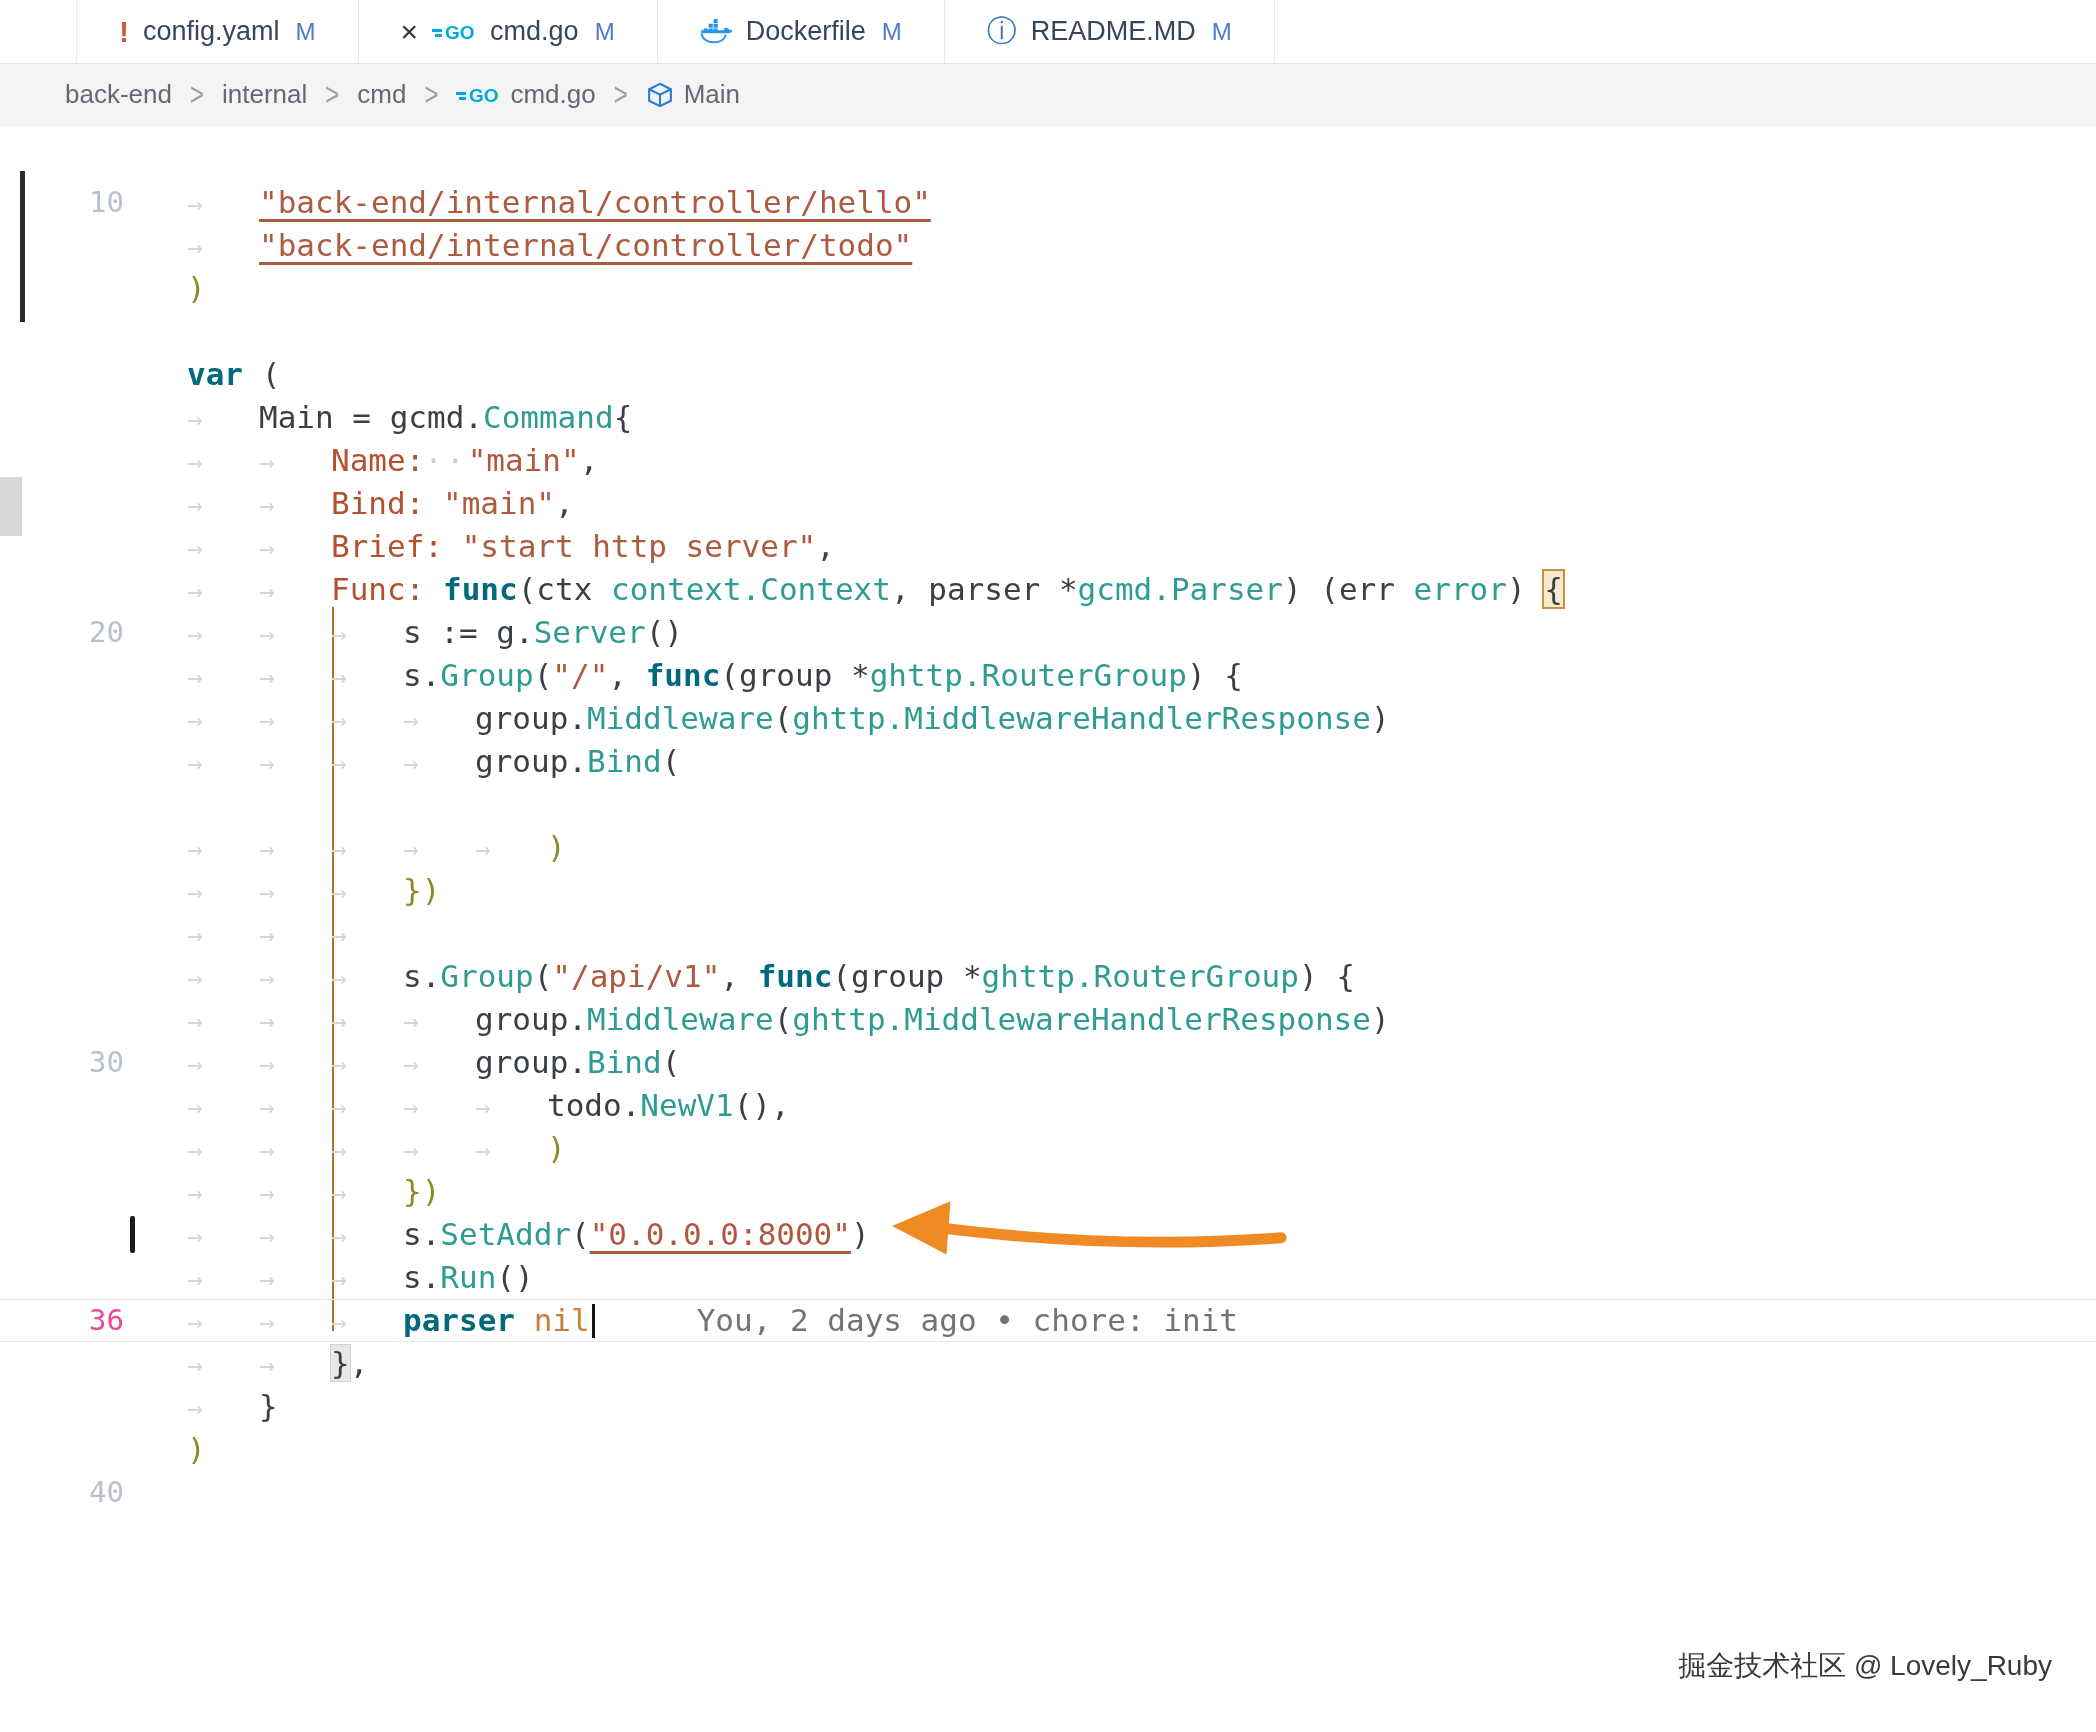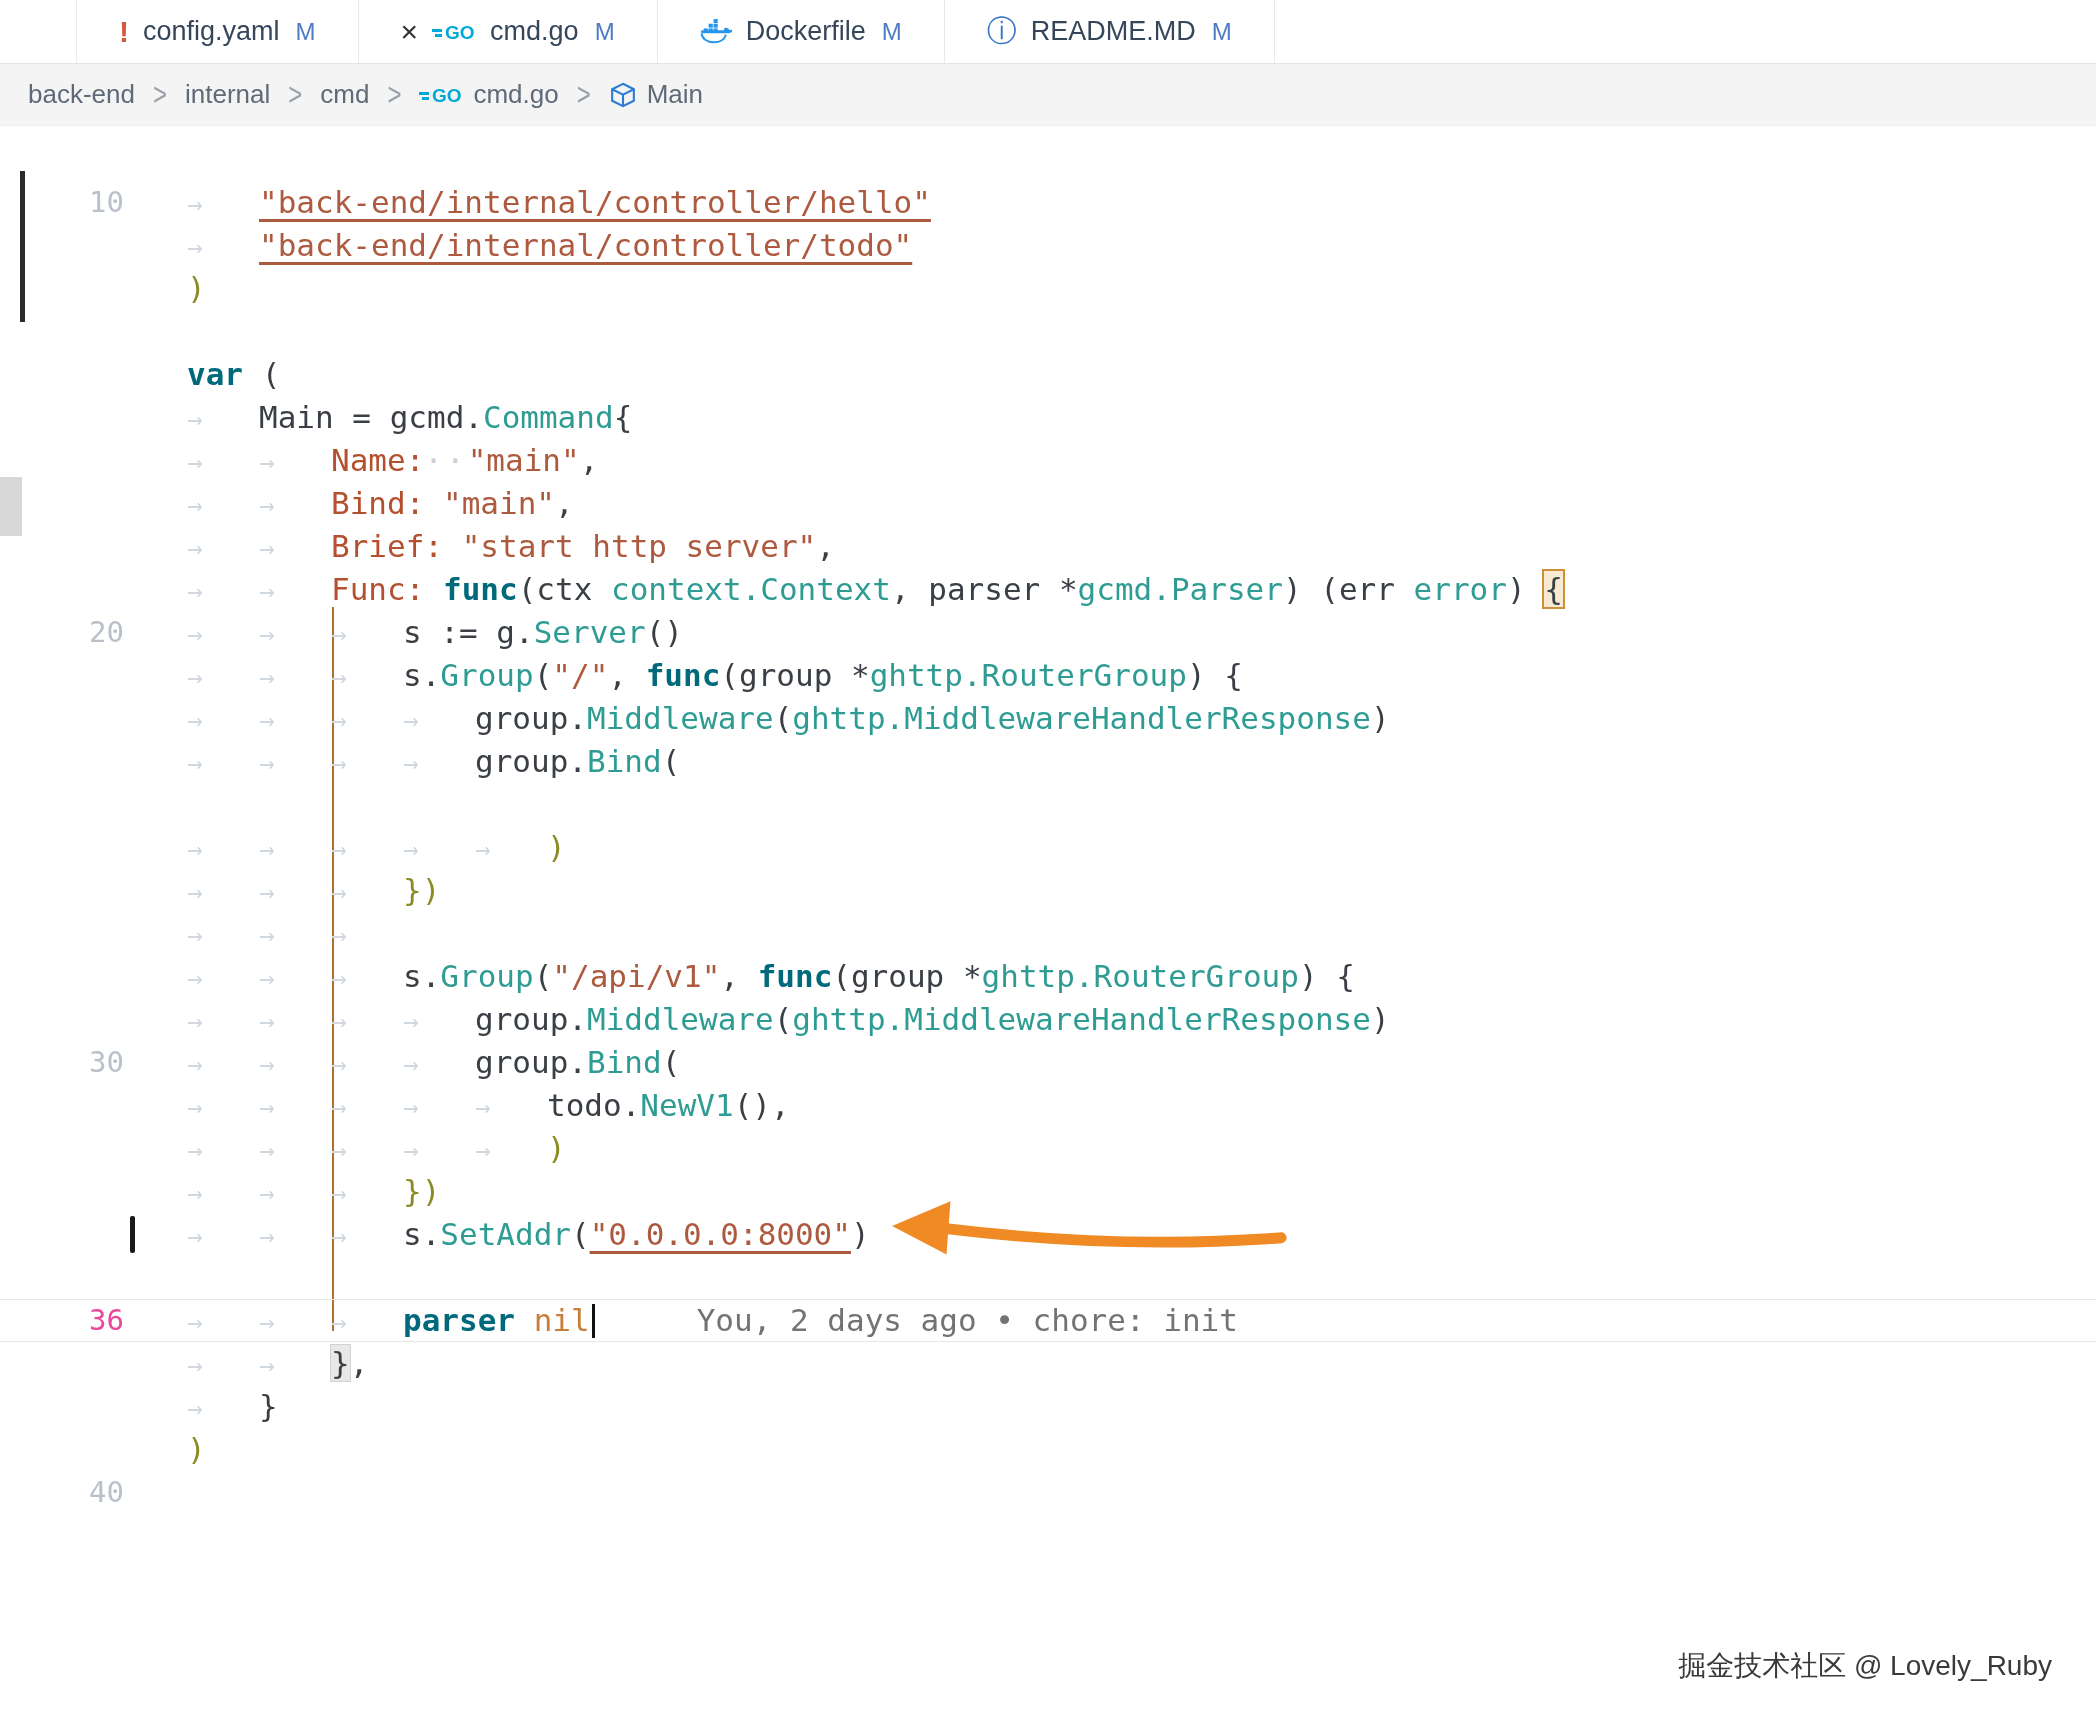--- a/index.html
+++ b/index.html
@@ -13,21 +13,21 @@
        font-size:27px;color:#36465a;cursor:default;}
   .tab .tlabel{white-space:nowrap;}
   .tab .badge{color:#4e7cc4;font-size:24px;margin-left:2px;}
   .tab .close{color:#333;font-size:30px;line-height:1;}
   .ficon{display:inline-flex;align-items:center;justify-content:center;}
   .ficon.warn{color:#d1593c;font-weight:bold;font-size:30px;}
   .ficon.info{color:#3b77c2;font-size:30px;}
 
   
   .breadcrumb{height:61px;background:#f4f4f4;display:flex;align-items:center;gap:18px;
-              padding-left:28px;font-size:26px;color:#5f6a79;border-bottom:1px solid #efefef;}
+              padding-left:65px;font-size:26px;color:#5f6a79;border-bottom:1px solid #efefef;}
   .bc-item{display:inline-flex;align-items:center;gap:10px;}
   .bc-sep{color:#98a0aa;font-size:24px;transform:scaleY(1.3);}
 
   
   .editor{position:relative;padding-top:55px;background:#fff;
           font-family:"DejaVu Sans Mono","Liberation Mono",monospace;font-size:31px;}
   .rows{position:relative;}
   .row{display:flex;height:43px;line-height:43px;position:relative;box-sizing:border-box;white-space:pre;}
   .row.cur{border-top:1px solid #e7e7e7;border-bottom:1px solid #e7e7e7;line-height:41px;}
   .gut{flex:0 0 158px;width:158px;text-align:right;padding-right:34px;box-sizing:border-box;
@@ -163,21 +163,21 @@
       <div class="row"><span class="gut"></span><span class="code"><span class="tab-ind">→</span><span class="tab-ind">→</span><span class="tab-ind">→</span><span class="tab-ind">→</span><span class="tab-ind">→</span><span class="tk-o">)</span></span></div>
       <div class="row"><span class="gut"></span><span class="code"><span class="tab-ind">→</span><span class="tab-ind">→</span><span class="tab-ind">→</span><span class="tk-o">})</span></span></div>
       <div class="row"><span class="gut"></span><span class="code"><span class="tab-ind">→</span><span class="tab-ind">→</span><span class="tab-ind">→</span></span></div>
       <div class="row"><span class="gut"></span><span class="code"><span class="tab-ind">→</span><span class="tab-ind">→</span><span class="tab-ind">→</span><span class="tk-d">s.</span><span class="tk-f">Group</span><span class="tk-d">(</span><span class="tk-s">"/api/v1"</span><span class="tk-d">, </span><span class="tk-k">func</span><span class="tk-d">(group *</span><span class="tk-f">ghttp.RouterGroup</span><span class="tk-d">) {</span></span></div>
       <div class="row"><span class="gut"></span><span class="code"><span class="tab-ind">→</span><span class="tab-ind">→</span><span class="tab-ind">→</span><span class="tab-ind">→</span><span class="tk-d">group.</span><span class="tk-f">Middleware</span><span class="tk-d">(</span><span class="tk-f">ghttp.MiddlewareHandlerResponse</span><span class="tk-d">)</span></span></div>
       <div class="row"><span class="gut">30</span><span class="code"><span class="tab-ind">→</span><span class="tab-ind">→</span><span class="tab-ind">→</span><span class="tab-ind">→</span><span class="tk-d">group.</span><span class="tk-f">Bind</span><span class="tk-d">(</span></span></div>
       <div class="row"><span class="gut"></span><span class="code"><span class="tab-ind">→</span><span class="tab-ind">→</span><span class="tab-ind">→</span><span class="tab-ind">→</span><span class="tab-ind">→</span><span class="tk-d">todo.</span><span class="tk-f">NewV1</span><span class="tk-d">(),</span></span></div>
       <div class="row"><span class="gut"></span><span class="code"><span class="tab-ind">→</span><span class="tab-ind">→</span><span class="tab-ind">→</span><span class="tab-ind">→</span><span class="tab-ind">→</span><span class="tk-o">)</span></span></div>
       <div class="row"><span class="gut"></span><span class="code"><span class="tab-ind">→</span><span class="tab-ind">→</span><span class="tab-ind">→</span><span class="tk-o">})</span></span></div>
       <div class="row"><span class="gut"></span><div class="gut-marker"></div><span class="code"><span class="tab-ind">→</span><span class="tab-ind">→</span><span class="tab-ind">→</span><span class="tk-d">s.</span><span class="tk-f">SetAddr</span><span class="tk-d">(</span><span class="tk-s und">"0.0.0.0:8000"</span><span class="tk-d">)</span></span></div>
-      <div class="row"><span class="gut"></span></div>
+      <div class="row"><span class="gut"></span><span class="code"><span class="tab-ind">→</span><span class="tab-ind">→</span><span class="tab-ind">→</span><span class="tk-d">s.</span><span class="tk-f">Run</span><span class="tk-d">()</span></span></div>
       <div class="row cur"><span class="gut">36</span><span class="code"><span class="tab-ind">→</span><span class="tab-ind">→</span><span class="tab-ind">→</span><span class="tk-k">parser</span><span class="tk-d"> </span><span class="tk-n">nil</span><span class="cursor"></span><span class="blame">You, 2 days ago • chore: init</span></span></div>
       <div class="row"><span class="gut"></span><span class="code"><span class="tab-ind">→</span><span class="tab-ind">→</span><span class="tk-d brace-g">}</span><span class="tk-d">,</span></span></div>
       <div class="row"><span class="gut"></span><span class="code"><span class="tab-ind">→</span><span class="tk-d">}</span></span></div>
       <div class="row"><span class="gut"></span><span class="code"><span class="tk-o">)</span></span></div>
       <div class="row"><span class="gut">40</span><span class="code"></span></div>
     </div>
 </div>
 
 <div class="deco1"></div>
 <div class="deco2"></div>

